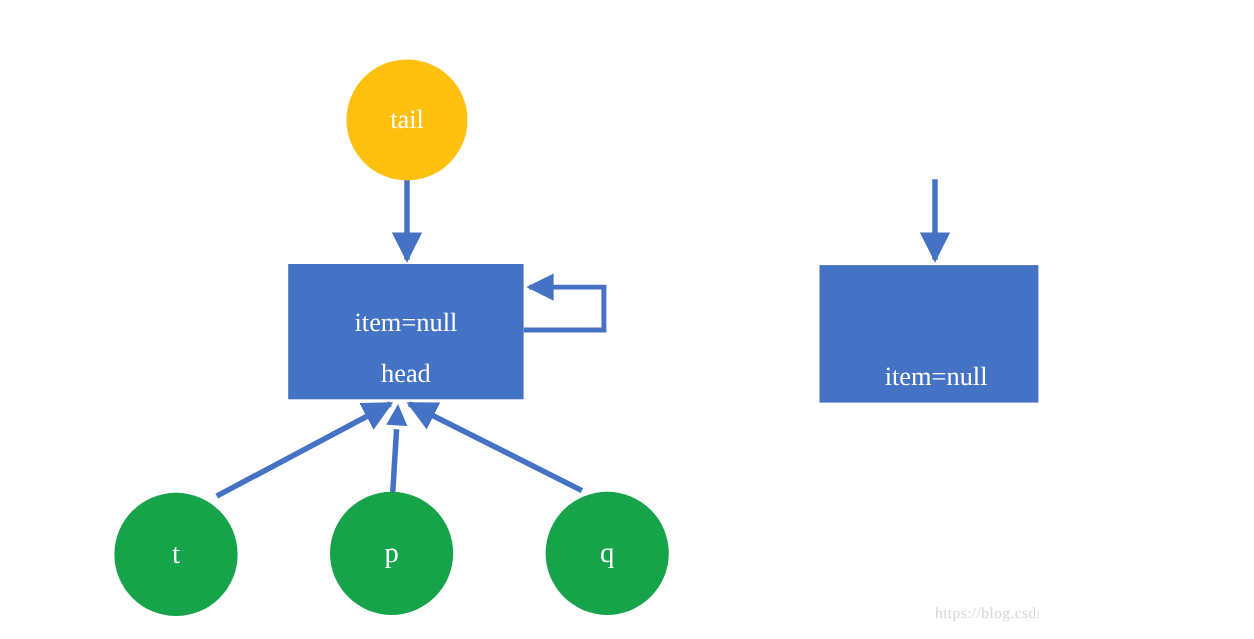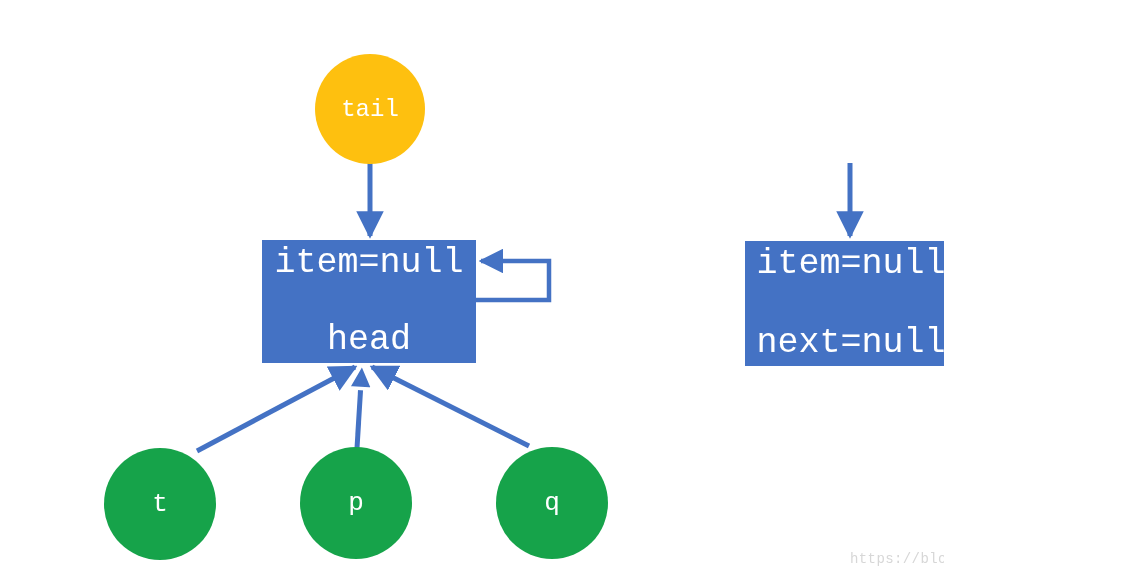--- a/index.html
+++ b/index.html
@@ -1,34 +1,34 @@
 <!DOCTYPE html>
 <html style="--node_blue: #4472c4; --arrow_blue: #4472c4; --pointer_yellow: #fec00f; --var_green: #16a34a; --wm_gray: #9b9b9b; --wm_light: #d7d7d7;"><head>
 <meta charset="utf-8">
 <style>
   html,body { margin:0; padding:0; background:#fff; }
   .canvas {
     position:relative; width:944px; height:581px; background:#ffffff;
-    overflow:hidden; font-family:Liberation Mono, monospace;
+    overflow:hidden; font-family:Liberation Serif, serif;
   }
   svg.arrows { position:absolute; left:0; top:0; z-index:1; }
   .arrow-line { stroke:var(--arrow_blue); fill:none; }
   .arrow-fill { fill:var(--arrow_blue); }
 
   .circle {
     position:absolute; border-radius:50%; display:flex;
     align-items:center; justify-content:center; color:#fff; z-index:2;
   }
   .pointer-circle { width:110px; height:110px; background:var(--pointer_yellow); font-size:24px; }
   .var-circle { width:112px; height:112px; background:var(--var_green); font-size:26px; }
 
   .node-box {
     position:absolute; background:var(--node_blue); color:#fff; z-index:2;
-    display:flex; flex-direction:column; align-items:center; justify-content:space-between;
-    font-size:35px; line-height:46px; text-align:center;
+    display:flex; flex-direction:column; align-items:center; justify-content:flex-end;
+    font-size:24px; line-height:46px; text-align:center;
   }
   #node-left  { left:262px; top:240px; width:214px; height:123px; }
   #node-right { left:745px; top:241px; width:212px; height:125px; }
 
   #tail { left:315px; top:54px; }
   #head { left:795px; top:54px; }
   #var-t { left:104px; top:448px; }
   #var-p { left:300px; top:447px; }
   #var-q { left:496px; top:447px; }
 
@@ -74,21 +74,20 @@
   </div>
 
 
   <div class="node-box" id="node-left">
     <span>item=null</span>
     <span>head</span>
   </div>
 
   <div class="node-box" id="node-right">
     <span>item=null</span>
-    <span>next=null</span>
   </div>
 
   <div class="circle var-circle" id="var-t">
     <span>t</span>
   </div>
 
   <div class="circle var-circle" id="var-p">
     <span>p</span>
   </div>
 

